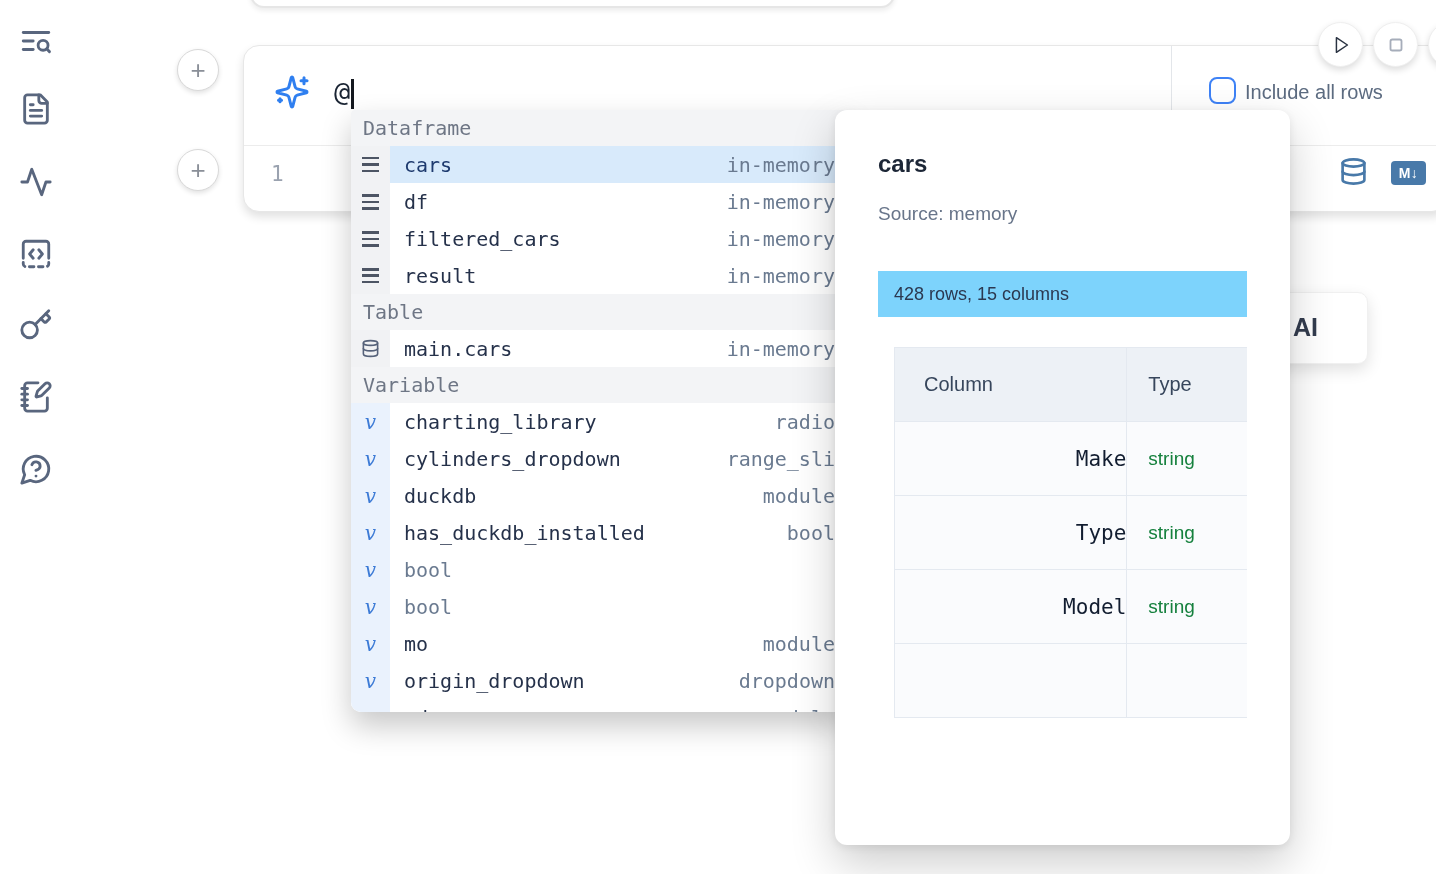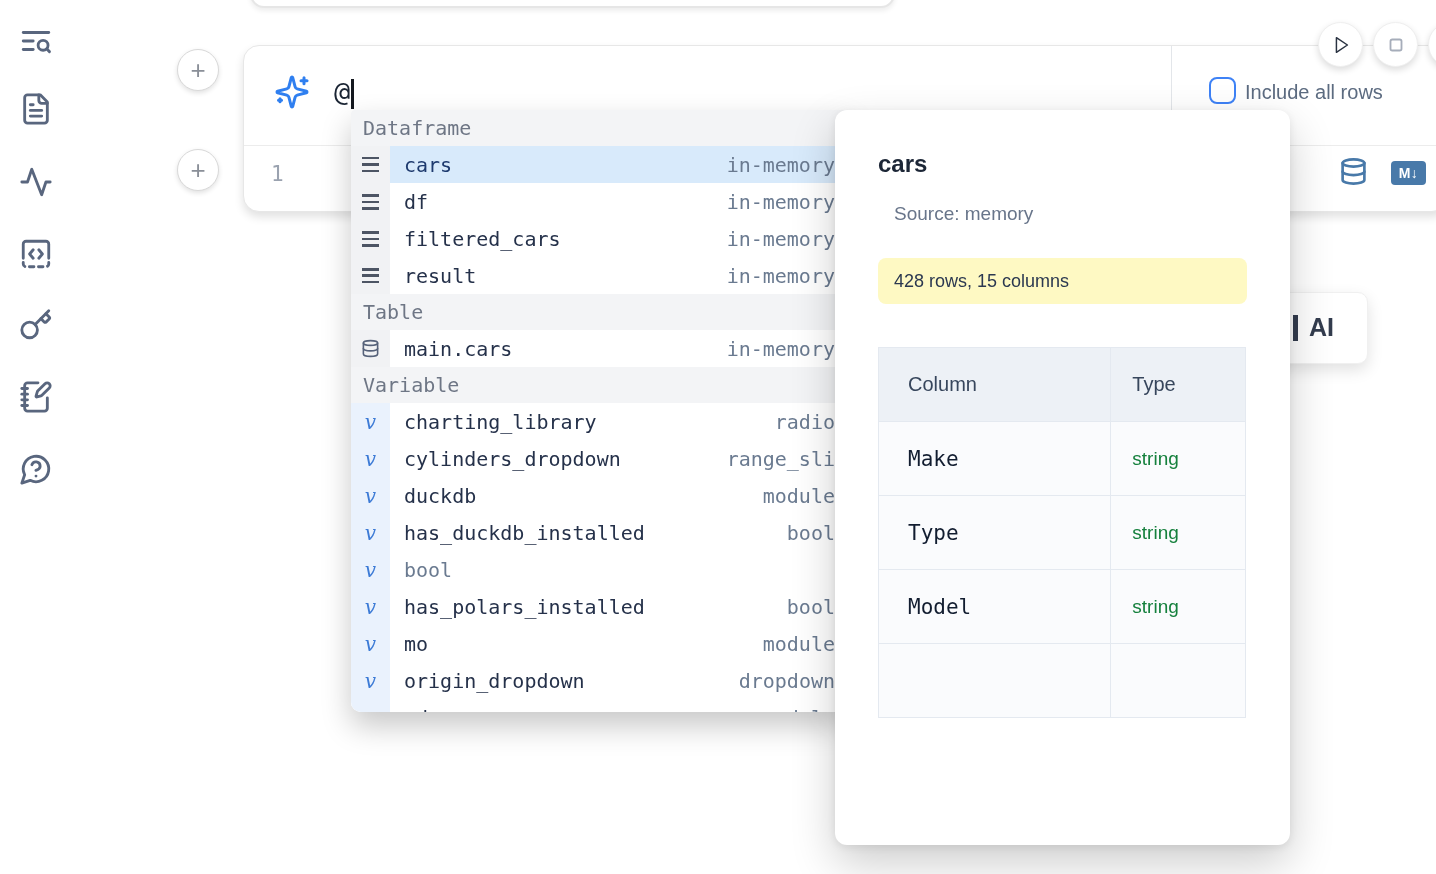--- a/index.html
+++ b/index.html
@@ -60,37 +60,37 @@
   .dd-row.selected .dd-name { color:#1e3a6e; }
   .dd-meta { font-size:20px; color:#6a7a90; white-space:nowrap; }
   .bars-icon { width:17px; height:16px;
     background:repeating-linear-gradient(to bottom,#4d5564 0 2.5px,transparent 2.5px 6.5px); }
   .tbl-icon svg { width:19px; height:19px; stroke:#56627a; fill:none; stroke-width:2; stroke-linecap:round; }
   .var-icon { font-family:"DejaVu Serif", serif; font-style:italic; font-size:20px; color:#3d7bd6; line-height:1; }
 
   
   .ai-card { left:1240px; top:292px; width:128px; height:72px; background:#fff; border:1px solid #f0f0f0;
     border-radius:10px; box-shadow:0 6px 16px rgba(0,0,0,.12); z-index:6; }
-  .ai-frag { position:absolute; left:52px; top:20px; font-size:25px; font-weight:bold; color:#333c4e;
+  .ai-frag { position:absolute; left:36px; top:20px; font-size:25px; font-weight:bold; color:#333c4e;
     display:flex; align-items:center; }
   .ai-stub { display:inline-block; width:5px; height:26px; background:#333c4e; margin-right:11px; }
 
   
   .panel { left:835px; top:110px; width:455px; height:735px; background:#fff; border-radius:12px;
     box-shadow:0 18px 45px rgba(0,0,0,.20), 0 2px 8px rgba(0,0,0,.08); z-index:10; }
   .panel-title { position:absolute; left:43px; top:40px; font-size:24px; font-weight:bold; color:#1c2636; }
-  .panel-source { position:absolute; left:43px; top:93px; font-size:19px; color:#68758a;margin-left:16px; }
-  .panel-badge { position:absolute; left:43px; top:148px; width:369px; height:46px; background:#fef9c3;
-    border-radius:8px; font-size:18px; color:#2b3850; line-height:46px; padding-left:16px; }
+  .panel-source { position:absolute; left:43px; top:93px; font-size:19px; color:#68758a; }
+  .panel-badge { position:absolute; left:43px; top:161px; width:369px; height:46px; background:#7dd3fc;
+    border-radius:0; font-size:18px; color:#2b3850; line-height:46px; padding-left:16px; }
   .schema-wrap { position:absolute; left:43px; top:237px; width:369px; height:462px; overflow:hidden; }
-  .schema { width:368px; border-collapse:collapse; }
+  .schema { width:368px; border-collapse:collapse;margin-left:16px; }
   .schema th, .schema td { border:1px solid #e4e9f0; height:74px; vertical-align:middle; }
   .schema th { background:#edf1f6; font-size:20px; font-weight:normal; color:#37465c; text-align:left; }
   .schema td { background:#fafbfd; }
-  .col-name { width:233px; padding-left:29px; }
+  .col-name { width:233px; padding-left:29px;text-align:right; }
   .col-type { width:135px; padding-left:21px; }
   td.col-name { font-family:"DejaVu Sans Mono", monospace; font-size:21px; color:#121d30; }
   td.col-type { font-size:19px; color:#15803d; }
 </style>
 </head>
 <body>
 
 <div id="app">
 
   <div class="side-icon" style="top:24px">
@@ -296,21 +296,20 @@
         </div>
       <div class="dd-content">
           <span class="dd-meta mono">bool</span>
         </div>
     </div>
     <div class="dd-row">
       <div class="dd-gutter gutter-blue">
           <span class="var-icon">v</span>
         </div>
       <div class="dd-content">
-          <span class="dd-name mono">has_polars_installed</span>
           <span class="dd-meta mono">bool</span>
         </div>
     </div>
     <div class="dd-row">
       <div class="dd-gutter gutter-blue">
           <span class="var-icon">v</span>
         </div>
       <div class="dd-content">
           <span class="dd-name mono">mo</span>
           <span class="dd-meta mono">module</span>

